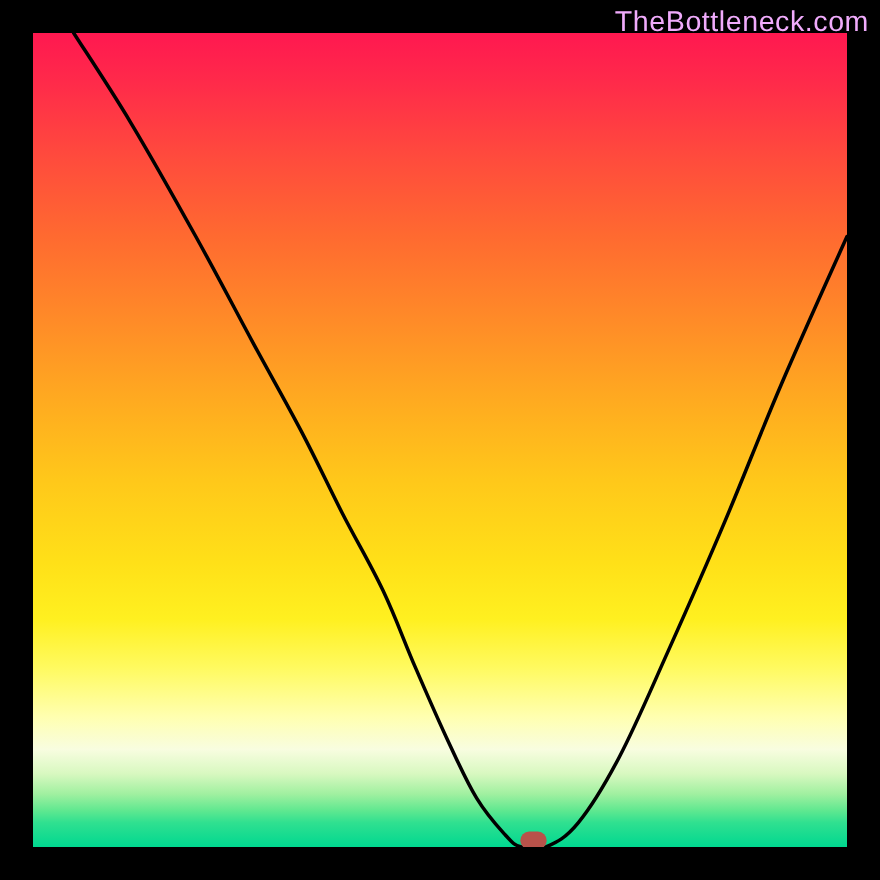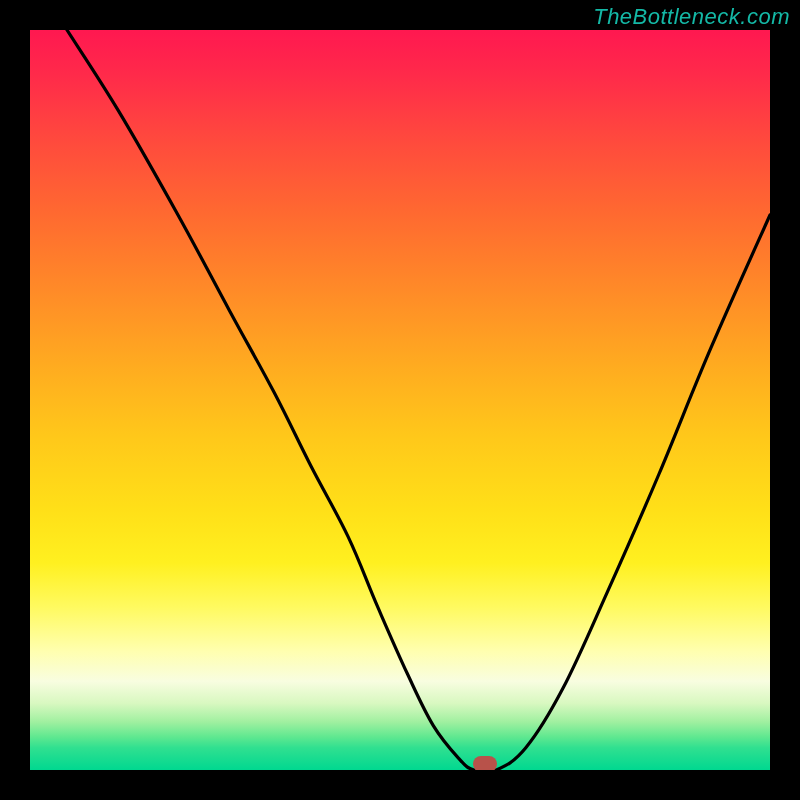--- a/index.html
+++ b/index.html
@@ -7,26 +7,25 @@
     width: 800px;
     height: 800px;
     background: #000;
     position: relative;
     font-family: Arial, Helvetica, sans-serif;
   }
   .watermark {
     position: absolute;
     top: 4px;
     right: 10px;
-    color: #14b8a6;
-    font-size: 22px;
+    color: #f0abfc;
+    font-size: 26px;
     font-weight: 500;
     z-index: 10;
     letter-spacing: 0.5px;
-    font-style: italic;
   }
   .plot-area {
     position: absolute;
     top: 30px;
     left: 30px;
     width: 740px;
     height: 740px;
     overflow: hidden;
   }
   .gradient-bg {

